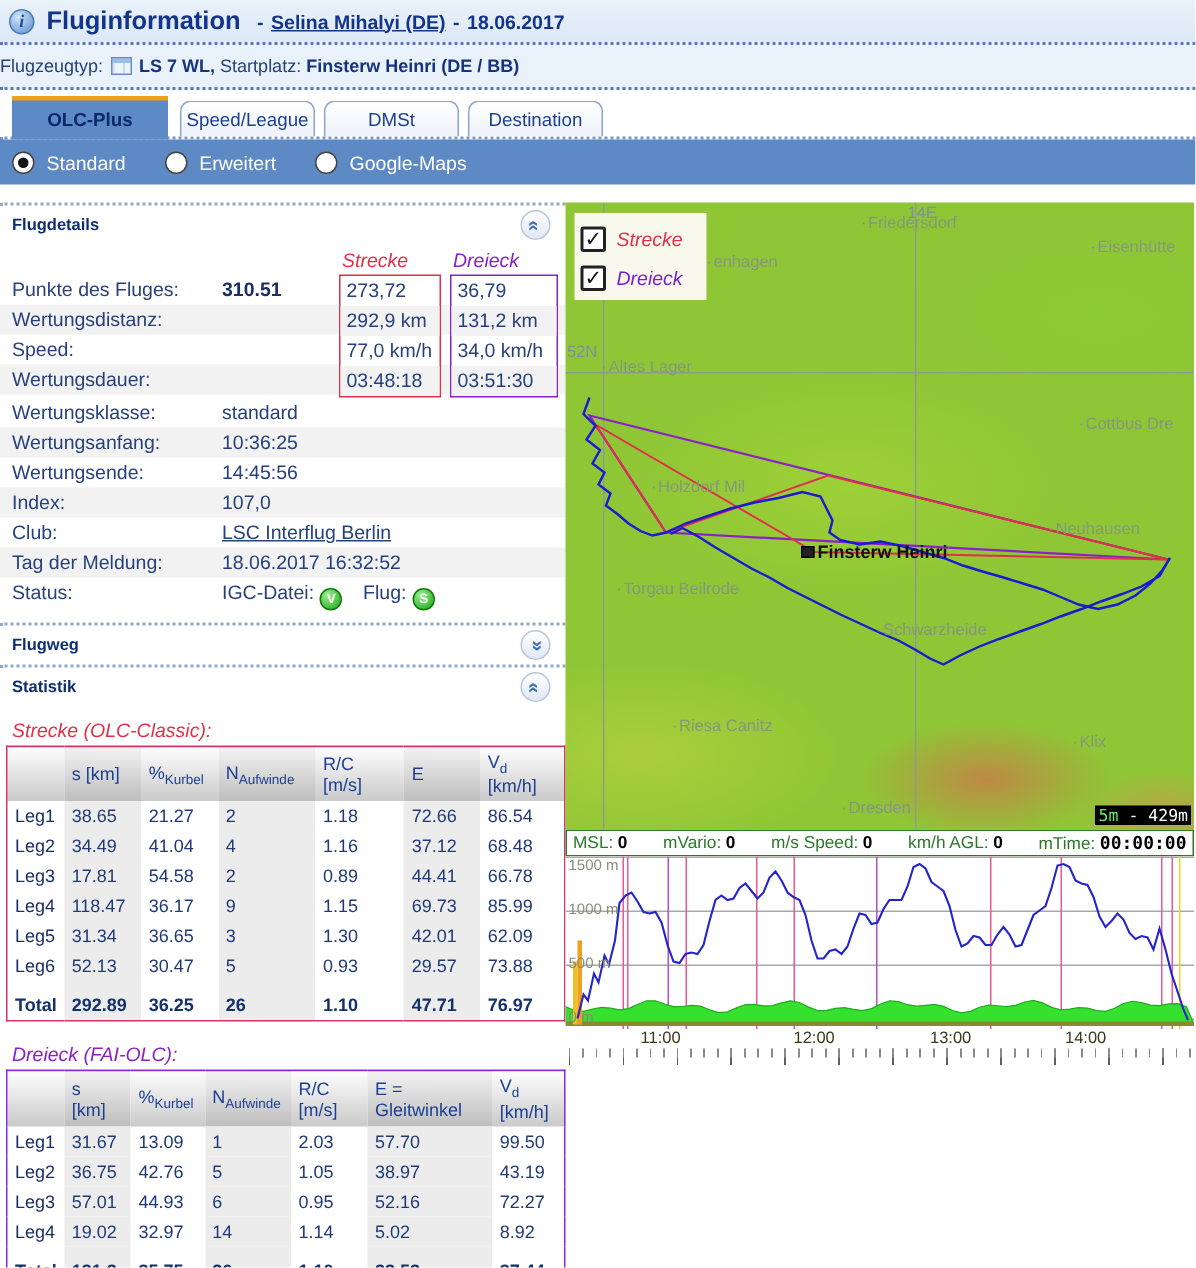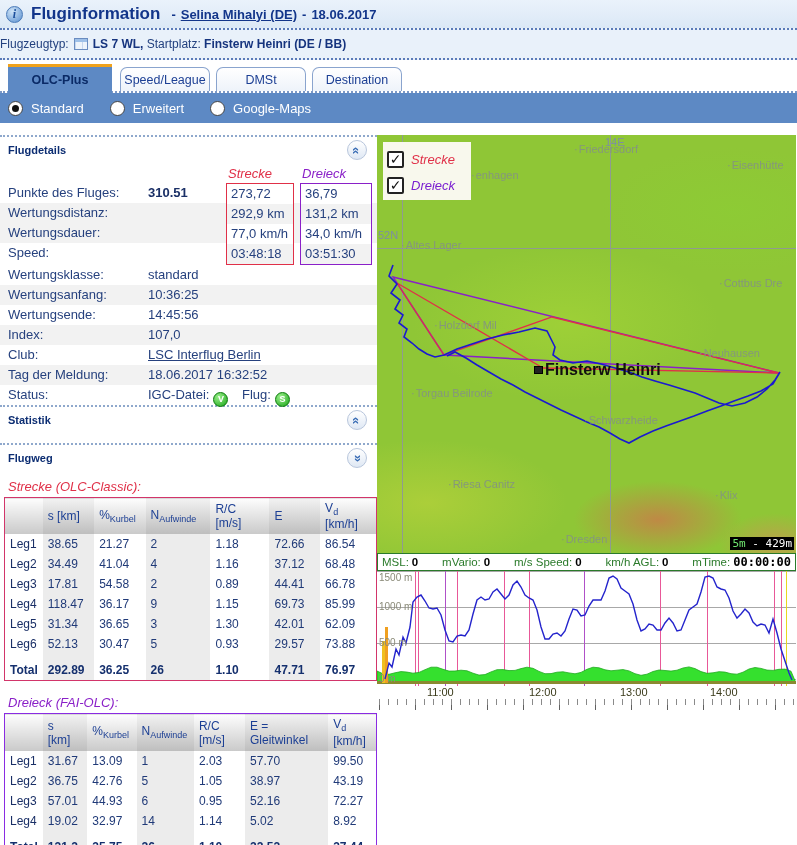--- a/index.html
+++ b/index.html
@@ -103,21 +103,21 @@
       radial-gradient(ellipse 200px 90px at 12% 88%, rgba(190,212,60,.6), rgba(190,212,60,0) 70%),
       radial-gradient(ellipse 220px 110px at 45% 45%, rgba(170,216,56,.55), rgba(170,216,56,0) 70%),
       radial-gradient(ellipse 190px 90px at 85% 18%, rgba(140,206,52,.6), rgba(140,206,52,0) 70%),
       #8fc636; }
   .vgrid { position:absolute; top:0; bottom:0; width:1px; background:#8f9b8f; }
   .hgrid { position:absolute; left:0; right:0; height:1px; background:#8f9b8f; }
   .m-label { position:absolute; font-size:11px; color:#85977c; white-space:nowrap; }
   .m-label.town::before { content:"·"; margin-right:1px; }
   .m-label.grid { color:#7e8fa0; }
   .track { position:absolute; left:0; top:0; }
-  .station { position:absolute; font-size:16px; font-weight:bold; color:#111; display:flex; align-items:center;text-align:right; }
+  .station { position:absolute; font-size:12px; font-weight:bold; color:#111; display:flex; align-items:center;text-align:right; }
   .station .mk { width:9px; height:8px; background:#222; border:1px solid #000; margin-right:2px; display:inline-block; }
   .ovl { position:absolute; left:6px; top:7px; width:88px; height:58px; background:rgba(252,250,245,.96); padding:4px 0 0 4px; }
   .ovl-row { display:flex; align-items:center; height:26px; gap:7px; cursor:pointer; }
   .cbx { width:17px; height:17px; background:#fff; border:2px solid #222; border-radius:2px;
          display:inline-flex; align-items:center; justify-content:center; font-size:14px; color:#111; }
   .ovl-label { font-size:13px; font-style:italic; }
   .scalebadge { position:absolute; right:2px; bottom:3px; background:#000; color:#fff;
                 font:11px "DejaVu Sans Mono", monospace; padding:0 2px; }
   .scalebadge .mn { color:#70e870; }
 
@@ -201,26 +201,26 @@
         </div>
         <div id="fd-top-rows">
             <div class="fd-row">
               <span class="fd-label">Punkte des Fluges:</span>
               <span class="fd-value b">310.51</span>
             </div>
             <div class="fd-row alt">
               <span class="fd-label">Wertungsdistanz:</span>
               <span class="fd-value"></span>
             </div>
+            <div class="fd-row">
+              <span class="fd-label">Speed:</span>
+              <span class="fd-value"></span>
+            </div>
             <div class="fd-row alt">
               <span class="fd-label">Wertungsdauer:</span>
-              <span class="fd-value"></span>
-            </div>
-            <div class="fd-row">
-              <span class="fd-label">Speed:</span>
               <span class="fd-value"></span>
             </div>
           </div>
         <div class="score-box strecke" id="box-strecke">
             <div class="box-row">273,72</div>
             <div class="box-row alt">292,9 km</div>
             <div class="box-row">77,0 km/h</div>
             <div class="box-row alt">03:48:18</div>
           </div>
         <div class="score-box dreieck" id="box-dreieck">
@@ -259,31 +259,31 @@
         </div>
 
       <div class="fd-row">
         <span class="fd-label">Status:</span>
         <span class="fd-value">
           <span>IGC-Datei:</span><span class="badge">V</span>
           <span>Flug:</span><span class="badge">S</span>
         </span>
       </div>
 
+      <div class="sec-h" style="margin-top:10px">
+        <span class="sec-title">Flugweg</span>
+        <span class="sec-btn">
+            <span class="chev-down">«</span>
+          </span>
+      </div>
+
       <div class="sec-h">
         <span class="sec-title">Statistik</span>
         <span class="sec-btn">
             <span class="chev-up">«</span>
-          </span>
-      </div>
-
-      <div class="sec-h" style="margin-top:10px">
-        <span class="sec-title">Flugweg</span>
-        <span class="sec-btn">
-            <span class="chev-down">«</span>
           </span>
       </div>
 
       <div class="tbl-title strecke">Strecke (OLC-Classic):</div>
       <table class="stat strecke" id="tbl-strecke">
           <thead>
             <tr>
               <th style="width: 38px;"></th>
               <th style="width: 52px;">s [km]</th>
               <th style="width: 52px;">%<sub>Kurbel</sub></th>

